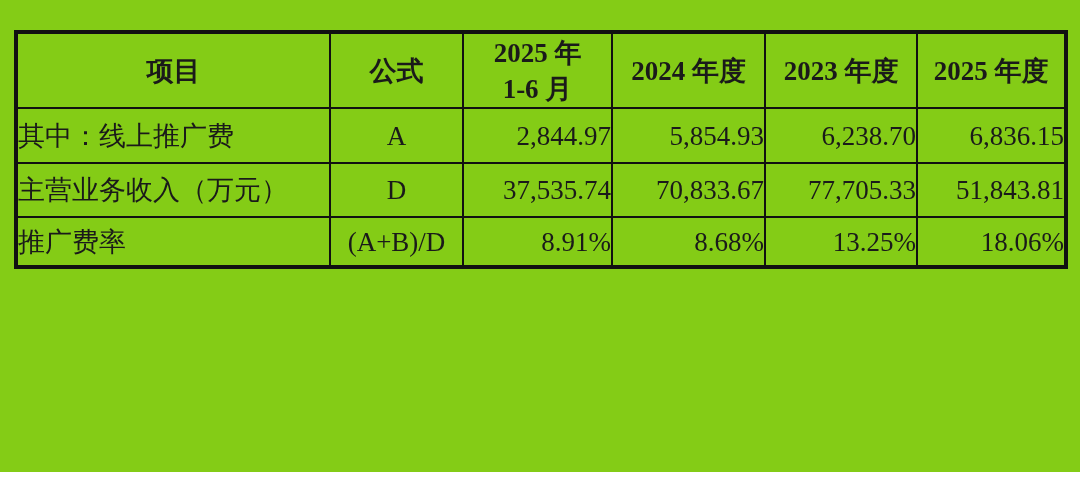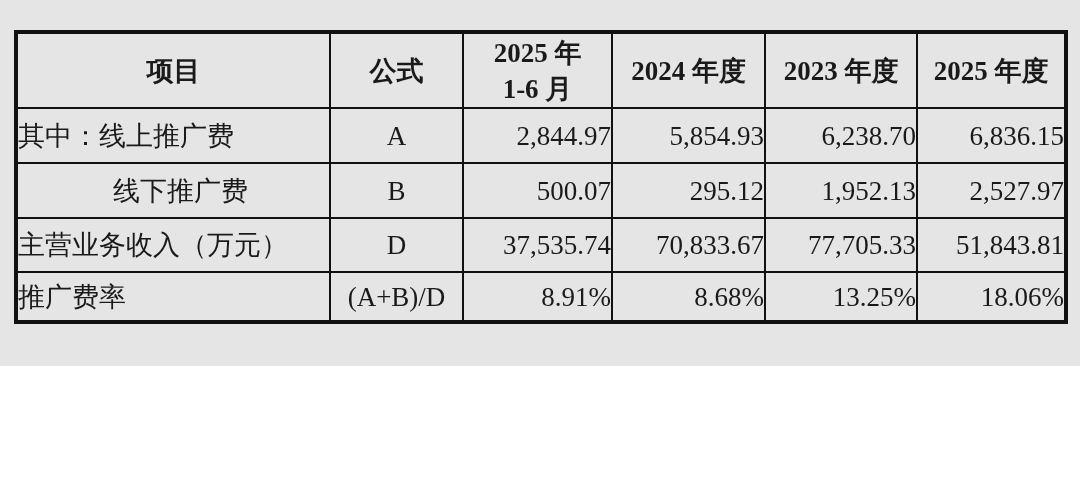--- a/index.html
+++ b/index.html
@@ -8,22 +8,22 @@
     background: #ffffff;
     width: 1080px;
     height: 494px;
     overflow: hidden;
     font-family: "Liberation Serif", "DejaVu Serif", serif;
     color: #1a1a1a;
   }
   .canvas {
     position: relative;
     width: 1080px;
-    height: 366px;
-    background: #e5e5e5;
+    height: 472px;
+    background: #84cc16;
   }
   .table-wrap {
     position: absolute;
     left: 14px;
     top: 30px;
     width: 1050px;
   }
   table.fin-table {
     border-collapse: collapse;
     table-layout: fixed;
@@ -95,28 +95,20 @@
       </thead>
       <tbody>
         <tr class="r2">
           <td class="item-cell">其中：线上推广费</td>
           <td class="formula-cell">A</td>
           <td class="value-cell">2,844.97</td>
           <td class="value-cell">5,854.93</td>
           <td class="value-cell">6,238.70</td>
           <td class="value-cell">6,836.15</td>
         </tr>
-        <tr class="r3">
-          <td class="item-cell indent">线下推广费</td>
-          <td class="formula-cell">B</td>
-          <td class="value-cell">500.07</td>
-          <td class="value-cell">295.12</td>
-          <td class="value-cell">1,952.13</td>
-          <td class="value-cell">2,527.97</td>
-        </tr>
         <tr class="r5">
           <td class="item-cell">主营业务收入（万元）</td>
           <td class="formula-cell">D</td>
           <td class="value-cell">37,535.74</td>
           <td class="value-cell">70,833.67</td>
           <td class="value-cell">77,705.33</td>
           <td class="value-cell">51,843.81</td>
         </tr>
         <tr class="r7">
           <td class="item-cell">推广费率</td>

